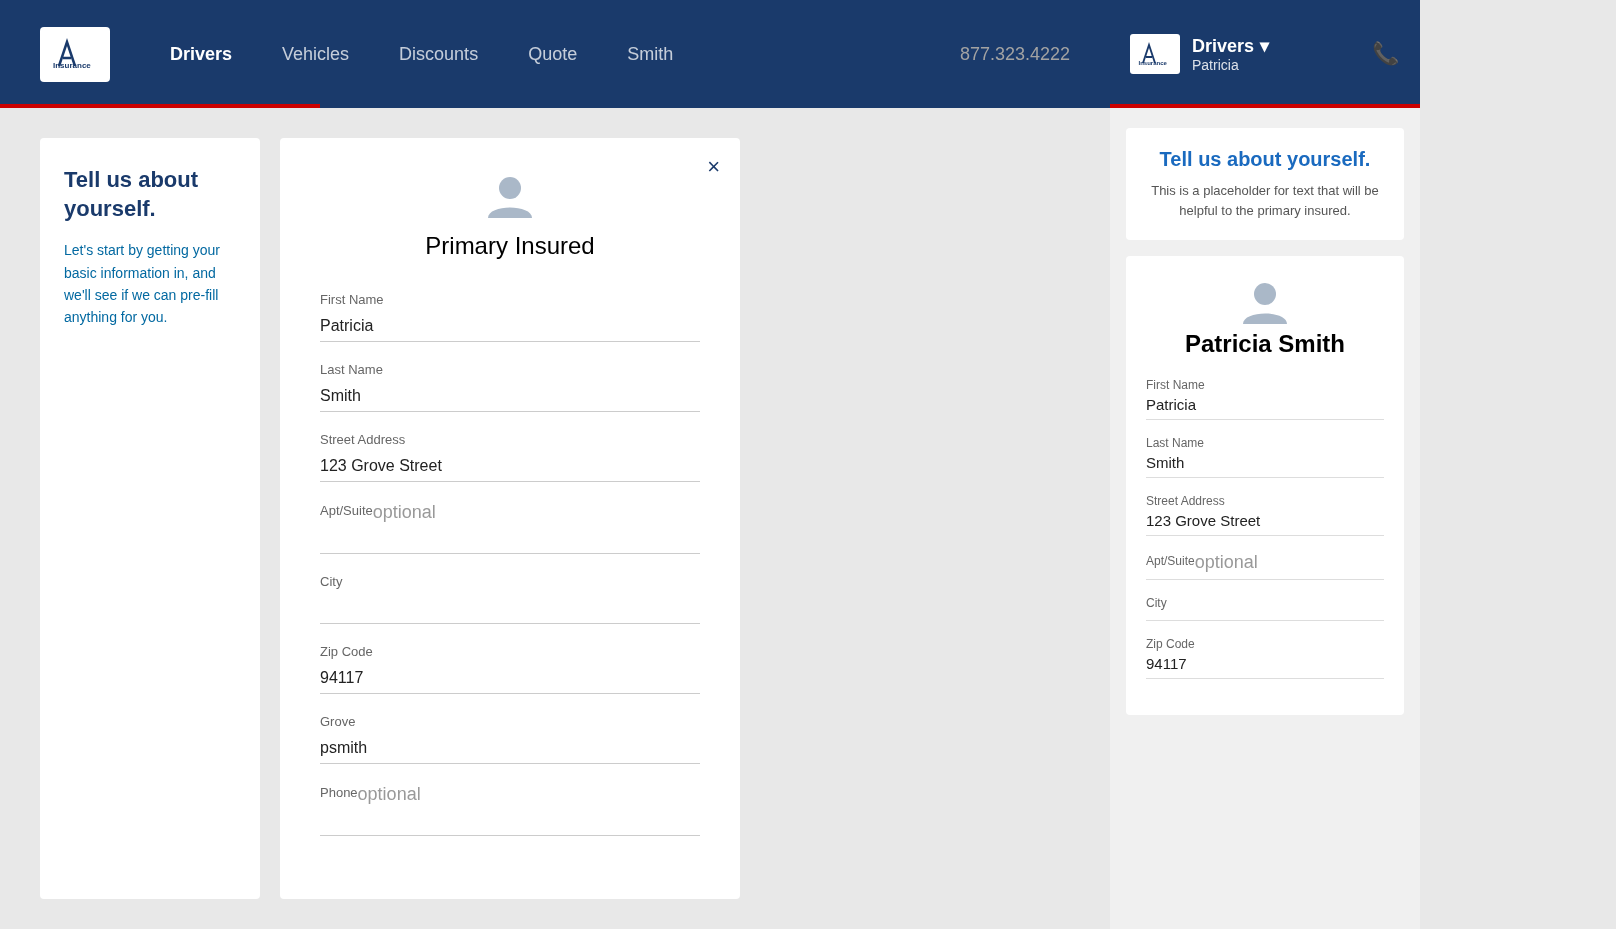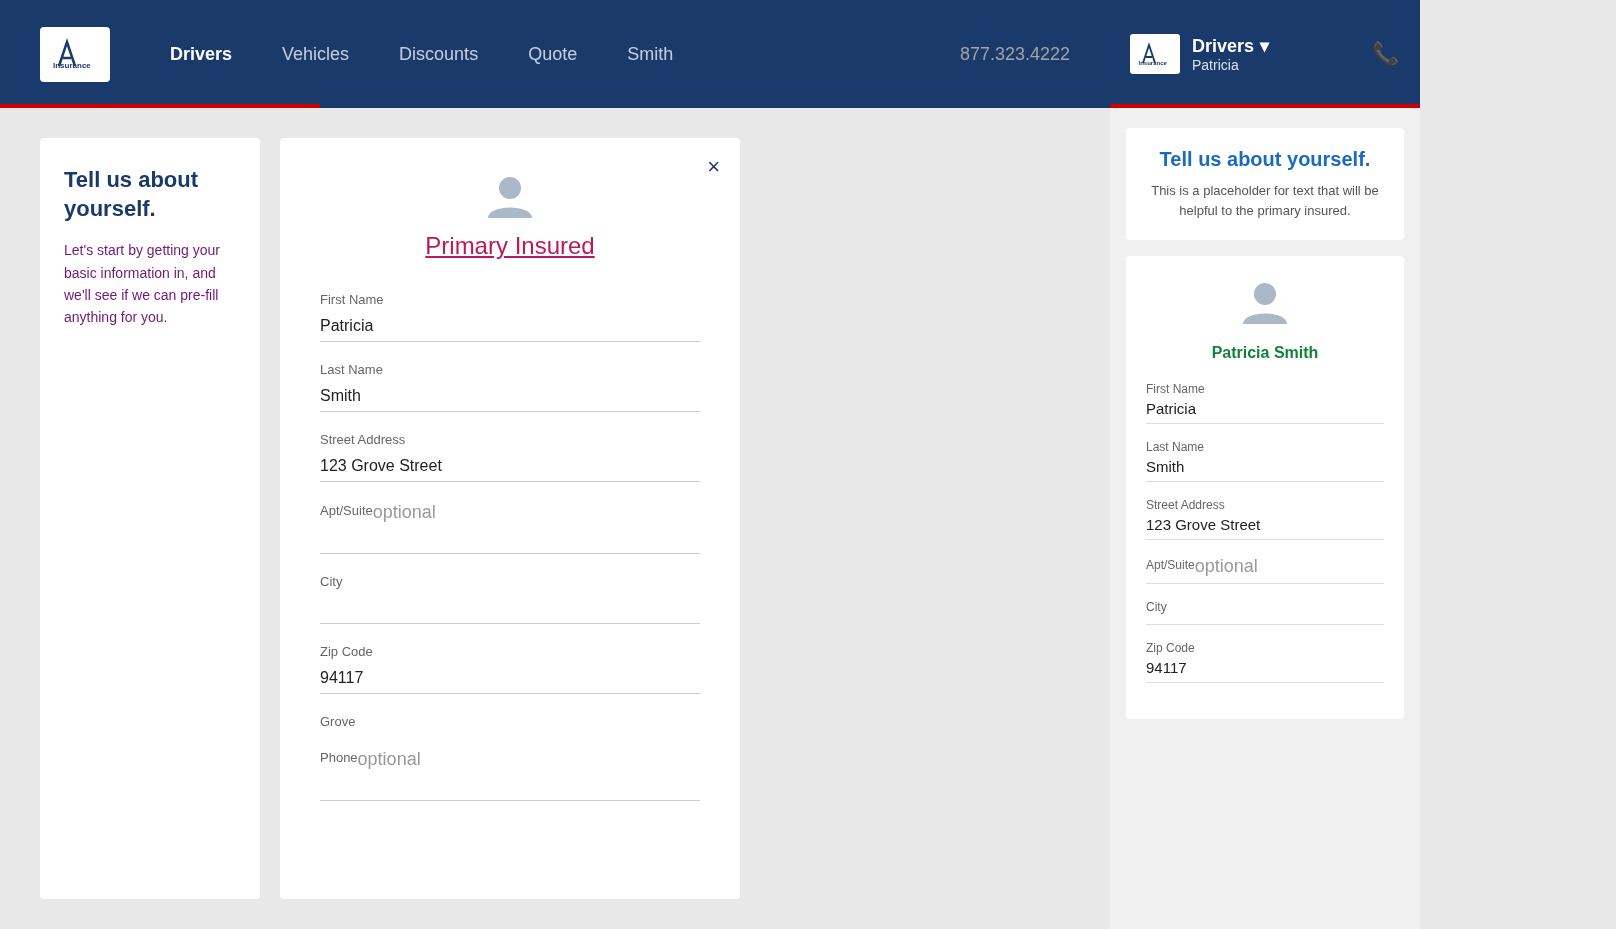--- a/index.html
+++ b/index.html
@@ -92,21 +92,21 @@
       flex-shrink: 0;
     }
     .sidebar-title {
       color: #1a3a6b;
       font-size: 22px;
       font-weight: bold;
       line-height: 1.3;
       margin-bottom: 16px;
     }
     .sidebar-desc {
-      color: #701a75;
+      color: #0369a1;
       font-size: 14px;
       line-height: 1.6;
     }
 
     
     .form-panel {
       background: white;
       border-radius: 4px;
       padding: 32px 40px;
       width: 460px;
@@ -128,24 +128,23 @@
       flex-direction: column;
       align-items: center;
       margin-bottom: 32px;
     }
     .person-icon {
       width: 52px;
       height: 52px;
       margin-bottom: 10px;
     }
     .form-title {
-      color: #be185d;
+      color: #000000;
       font-size: 24px;
       font-weight: normal;
-      text-decoration: underline;
     }
     .form-group {
       margin-bottom: 20px;
     }
     .form-label {
       display: block;
       font-size: 13px;
       color: #666;
       margin-bottom: 4px;
     }
@@ -261,24 +260,24 @@
       border-radius: 4px;
       padding: 20px;
     }
     .profile-header {
       display: flex;
       flex-direction: column;
       align-items: center;
       margin-bottom: 20px;
     }
     .profile-name {
-      color: #15803d;
-      font-size: 16px;
+      color: #000000;
+      font-size: 24px;
       font-weight: bold;
-      margin-top: 16px;
+      margin-top: 2px;
     }
     .profile-field {
       margin-bottom: 16px;
     }
     .profile-label {
       font-size: 12px;
       color: #666;
       margin-bottom: 4px;
     }
     .profile-value {
@@ -365,20 +364,21 @@
         <input class="form-input" type="text" style="">
       </div>
 
       <div class="form-group">
         <label class="form-label">Zip Code</label>
         <input class="form-input" type="text" value="94117" style="">
       </div>
 
       <div class="form-group">
         <label class="form-label">Grove</label>
+        <input class="form-input" type="text" value="psmith" style="">
       </div>
 
       <div class="form-group">
         <div class="form-label-row">
           <label class="form-label">Phone</label>
           <span class="optional-tag">optional</span>
         </div>
         <input class="form-input" type="text" style="">
       </div>
 

